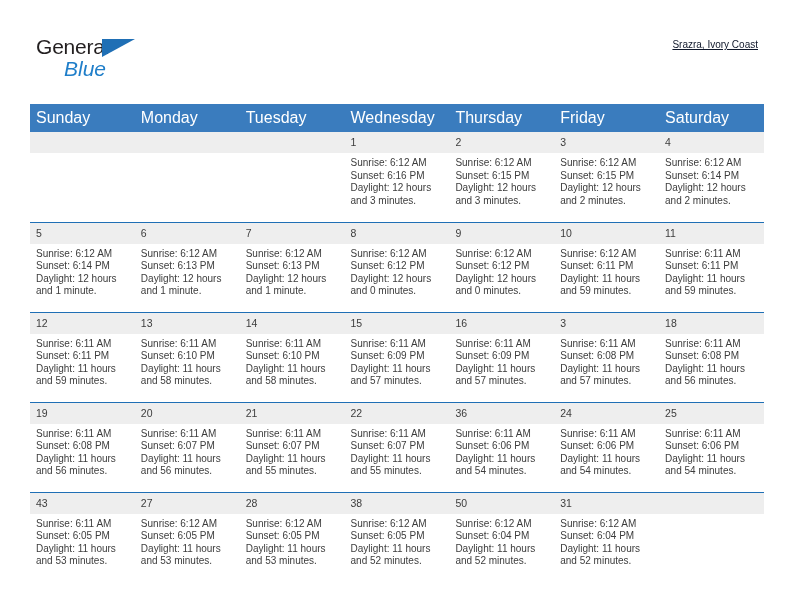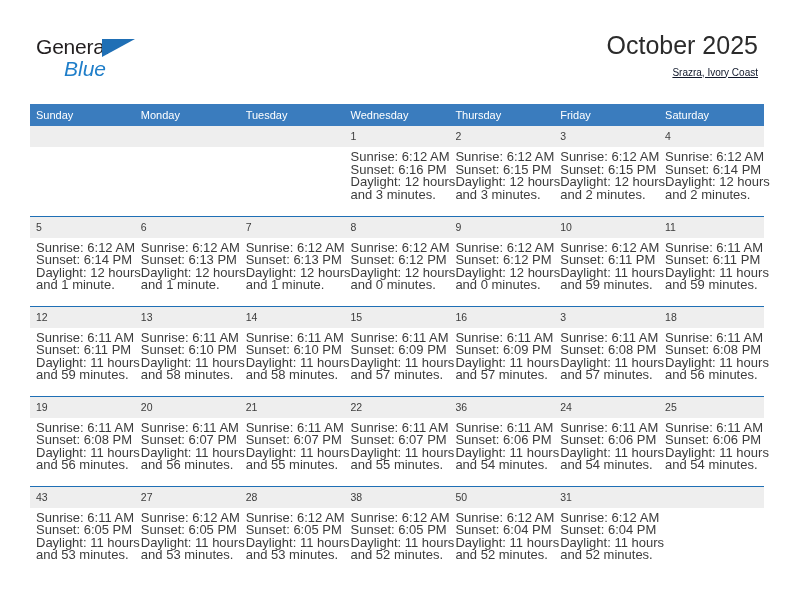--- a/index.html
+++ b/index.html
@@ -96,21 +96,21 @@
     left: 30px;
     top: 104px;
     width: 734px;
     border-collapse: collapse;
     table-layout: fixed;
   }
 
   .calendar th {
     background: #3a7cbe;
     color: #ffffff;
-    font-size: 11px;
+    font-size: 16px;
     font-weight: normal;
     text-align: left;
     padding: 5px 0 5px 6px;
     height: 21px;
     border: none;
   }
 
   .calendar td {
     width: 104.85px;
     height: 90px;
@@ -133,41 +133,40 @@
     padding: 5px 0 6px 6px;
     height: 21px;
   }
 
   .daynum.empty {
     color: transparent;
   }
 
   .details {
     padding: 4px 6px 0 6px;
-    font-size: 13px;
+    font-size: 10px;
     line-height: 12.6px;
     color: #3c3c3c;
   }
   .details div { white-space: nowrap; }
 </style>
 </head>
 <body>
 
 <div class="page">
 
   <div class="header">
 
     <div class="logo">
       <span class="logo-general">General</span>
       <span class="logo-tri"></span>
       <span class="logo-blue">Blue</span>
     </div>
 
     <div class="title-block">
-      <div class="cal-title">October 2025</div>
       <div class="cal-subtitle">Srazra, Ivory Coast</div>
     </div>
 
   </div>
 
   <table class="calendar">
     <thead>
       <tr>
         <th>Sunday</th>
         <th>Monday</th>

